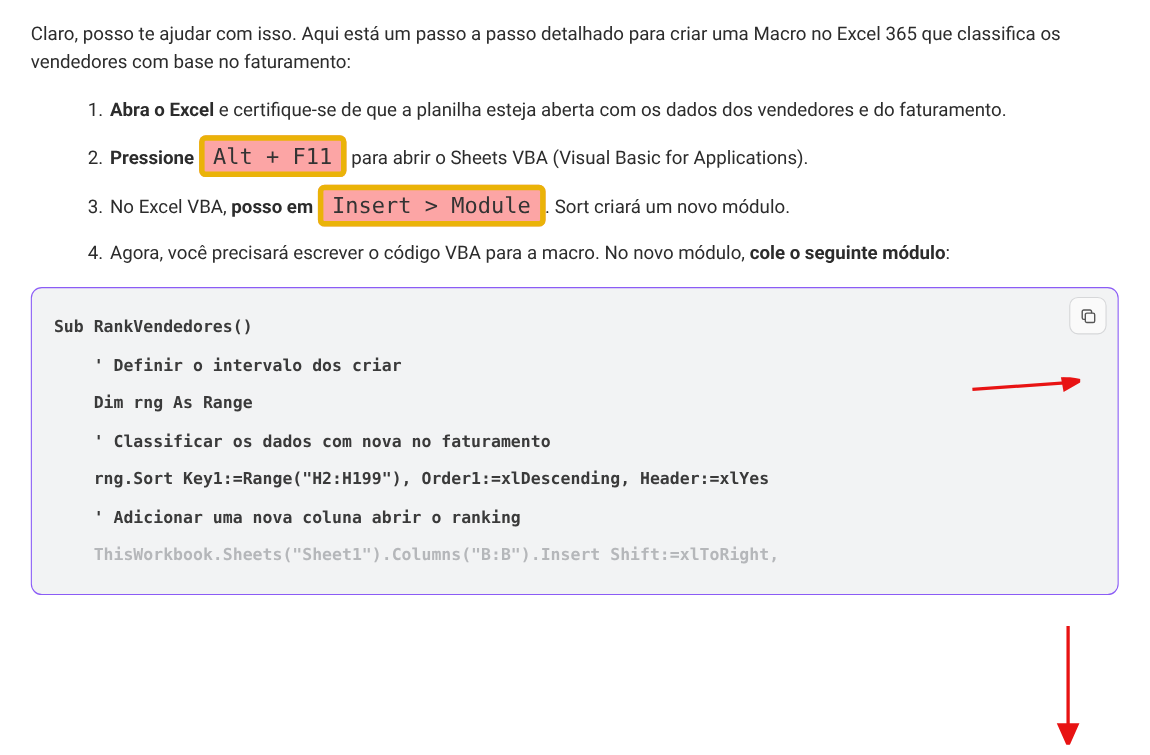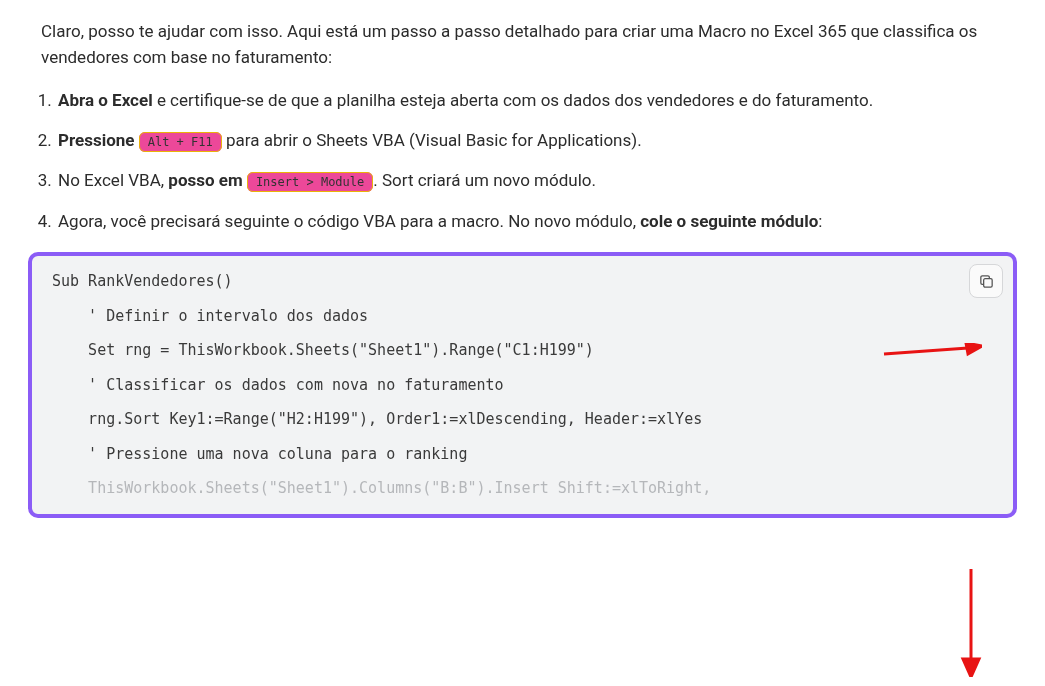--- a/index.html
+++ b/index.html
@@ -10,52 +10,54 @@
     font-size: 17px;
     line-height: 1.55;
     color: #2c2c2c;
     width: 1045px;
     height: 686px;
     overflow: hidden;
     position: relative;
     background: #fff;
   }
   p.intro {
-    margin: 0 0 16px 13px;
+    margin: 0 0 16px 0;
   }
   ol {
     margin: 0 0 18px 0;
     padding-left: 28px;
   }
   ol li {
     margin-bottom: 14px;
     padding-left: 2px;
+    margin-left: 42px;
   }
   strong { font-weight: 700; }
   code.inline {
     font-family: ui-monospace, SFMono-Regular, Menlo, Consolas, monospace;
-    font-size: 12px;
-    background: #ec4899;
-    border: 1px solid #eab308;
+    font-size: 20px;
+    background: #fca5a5;
+    border: 5px solid #eab308;
     border-radius: 6px;
     padding: 2px 8px;
     color: #333;
     white-space: nowrap;
   }
   .codebox {
     position: relative;
     background: #f2f3f4;
-    border: 4px solid #8b5cf6;
+    border: 1px solid #8b5cf6;
     border-radius: 10px;
-    padding: 8px 20px;
+    padding: 18px 20px;
     font-family: ui-monospace, SFMono-Regular, Menlo, Consolas, monospace;
     font-size: 15px;
     color: #3a3a3a;
     line-height: 2.3;
     overflow: hidden;
+    font-weight: bold;
   }
   .codebox .codeline { white-space: pre; }
   .codebox .faded { color: #b5b7ba; }
   .copy-btn {
     position: absolute;
     top: 8px;
     right: 10px;
     width: 34px;
     height: 34px;
     border: 1px solid #d6d7d9;
@@ -102,39 +104,39 @@
   </li>
   <li>
     <strong>Pressione</strong>
     <code class="inline">Alt + F11</code><span> para abrir o Sheets VBA (Visual Basic for Applications).</span>
   </li>
   <li>
     <span>No Excel VBA, </span><strong>posso em</strong>
     <code class="inline">Insert &gt; Module</code><span>. Sort criará um novo módulo.</span>
   </li>
   <li>
-    <span>Agora, você precisará seguinte o código VBA para a macro. No novo módulo, </span><strong>cole o seguinte módulo</strong><span>:</span>
+    <span>Agora, você precisará escrever o código VBA para a macro. No novo módulo, </span><strong>cole o seguinte módulo</strong><span>:</span>
   </li>
 </ol>
 
 <div class="codebox">
   <div class="copy-btn">
     <svg viewBox="0 0 24 24">
       <rect x="8" y="8" width="12" height="12" rx="2"></rect>
       <path d="M16 8 V6 a2 2 0 0 0 -2 -2 H6 a2 2 0 0 0 -2 2 v8 a2 2 0 0 0 2 2 h2"></path>
     </svg>
   </div>
   <div class="codeline">Sub RankVendedores()</div>
-  <div class="codeline">    ' Definir o intervalo dos dados</div>
-  <div class="codeline">    Set rng = ThisWorkbook.Sheets("Sheet1").Range("C1:H199")</div>
+  <div class="codeline">    ' Definir o intervalo dos criar</div>
+  <div class="codeline">    Dim rng As Range</div>
   <div class="codeline"></div>
   <div class="codeline">    ' Classificar os dados com nova no faturamento</div>
   <div class="codeline">    rng.Sort Key1:=Range("H2:H199"), Order1:=xlDescending, Header:=xlYes</div>
   <div class="codeline"></div>
-  <div class="codeline">    ' Pressione uma nova coluna para o ranking</div>
+  <div class="codeline">    ' Adicionar uma nova coluna abrir o ranking</div>
   <div class="codeline faded">    ThisWorkbook.Sheets("Sheet1").Columns("B:B").Insert Shift:=xlToRight,</div>
 </div>
 
 <svg class="arrow1" viewBox="0 0 100 22">
   <line x1="2" y1="11" x2="86" y2="5" class="arrowline" style="fill:none"></line>
   <polygon points="100,3 84,0 86,11" class="arrowline"></polygon>
 </svg>
 <svg class="arrow2" viewBox="0 0 22 110">
   <line x1="11" y1="2" x2="11" y2="94" class="arrowline" style="fill:none"></line>
   <polygon points="11,110 3,92 19,92" class="arrowline"></polygon>

